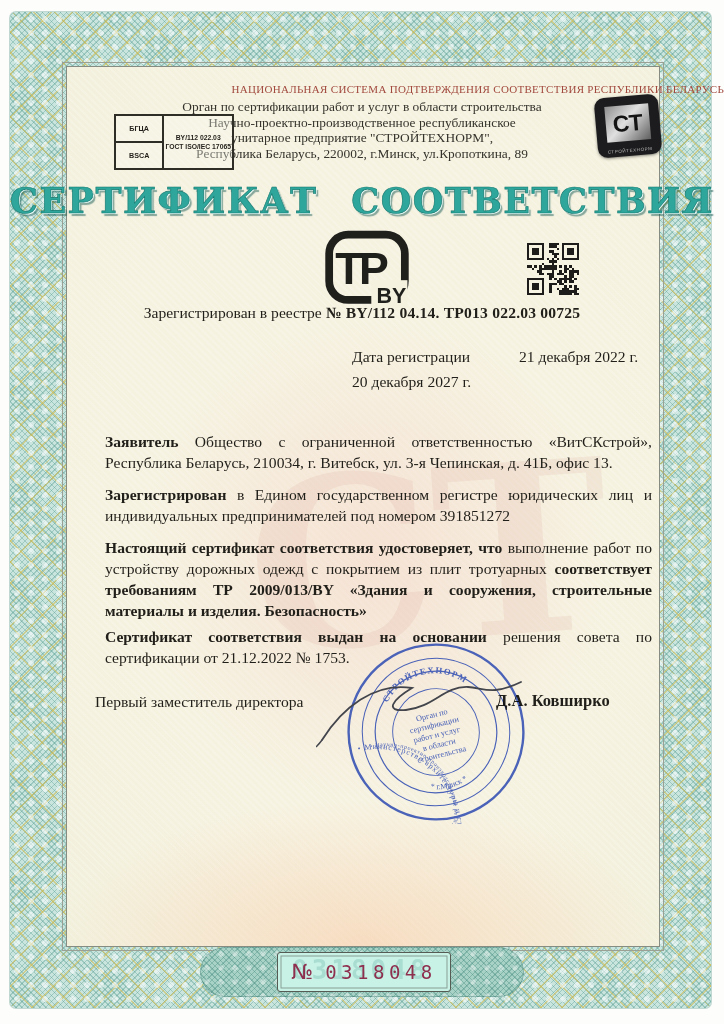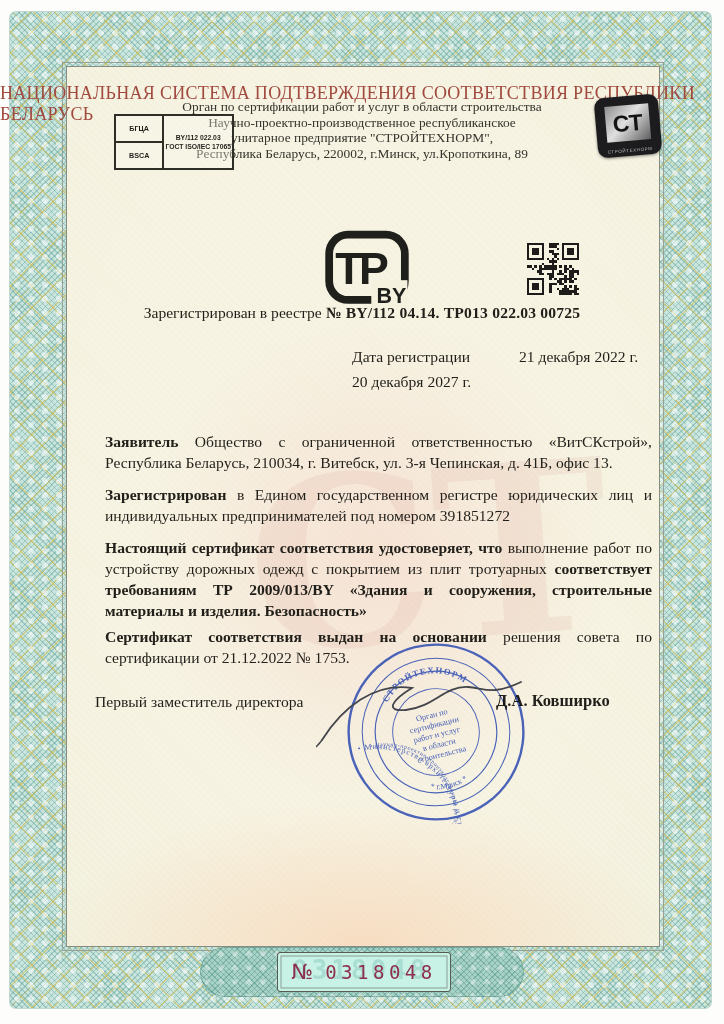--- a/index.html
+++ b/index.html
@@ -35,22 +35,22 @@
 
   .content{position:absolute;inset:0;z-index:5;color:#211f19;}
 
   .watermark{
     position:absolute;left:248px;top:420px;width:260px;height:300px;z-index:2;
     font-size:235px;font-weight:bold;color:rgba(201,118,108,.10);
     font-family:"DejaVu Serif",serif;line-height:280px;text-align:center;
     transform:rotate(-4deg);user-select:none;
   }
 
-  .hdr{position:absolute;top:83px;left:0;right:0;text-align:left;
-       font-size:18px;letter-spacing:.3px;color:#a1493e;}
+  .hdr{position:absolute;top:83px;left:0;right:0;text-align:right;
+       font-size:11px;letter-spacing:.3px;color:#a1493e;}
   .org{position:absolute;top:99px;left:0;right:0;text-align:center;
        font-size:13.4px;line-height:15.6px;color:#35342c;}
 
   .accr{position:absolute;left:114px;top:114px;width:116px;height:52px;
         border:2px solid #2e2e27;display:flex;background:rgba(250,250,242,.35);}
   .accr .lcol{width:40%;border-right:2px solid #2e2e27;display:flex;flex-direction:column;}
   .accr .lcell{flex:1;display:flex;align-items:center;justify-content:center;
         font-size:7.2px;font-weight:bold;font-family:"Liberation Sans",sans-serif;}
   .accr .lcell.top{border-bottom:2px solid #2e2e27;}
   .accr .rcol{flex:1;display:flex;flex-direction:column;align-items:center;justify-content:center;
@@ -140,20 +140,21 @@
         <div>BY/112 022.03</div>
         <div>ГОСТ ISO/IEC 17065</div>
       </div>
     </div>
 
     <div class="holo">
       <div class="holo-inner">СТ</div>
       <div class="holo-cap">СТРОЙТЕХНОРМ</div>
     </div>
 
+    <div class="title">СЕРТИФИКАТ СООТВЕТСТВИЯ</div>
 
     <svg class="trmark" viewBox="0 0 100 90">
       <rect x="6" y="5" width="88" height="76" rx="22" fill="none" stroke="#1f1f1c" stroke-width="9"></rect>
       <rect x="55" y="58" width="42" height="32" fill="#f4f1de"></rect>
       <text x="13" y="63" font-size="52" font-weight="bold" fill="#1f1f1c" font-family="&quot;Liberation Sans&quot;,sans-serif" letter-spacing="-4">ТР</text>
       <text x="61" y="85" font-size="25" font-weight="bold" fill="#1f1f1c" font-family="&quot;Liberation Sans&quot;,sans-serif">BY</text>
     </svg>
 
     <div class="qr"><svg viewBox="0 0 21 21" shape-rendering="crispEdges">
           <rect x="0" y="0" width="1" height="1" fill="#1d1c1a"></rect>

